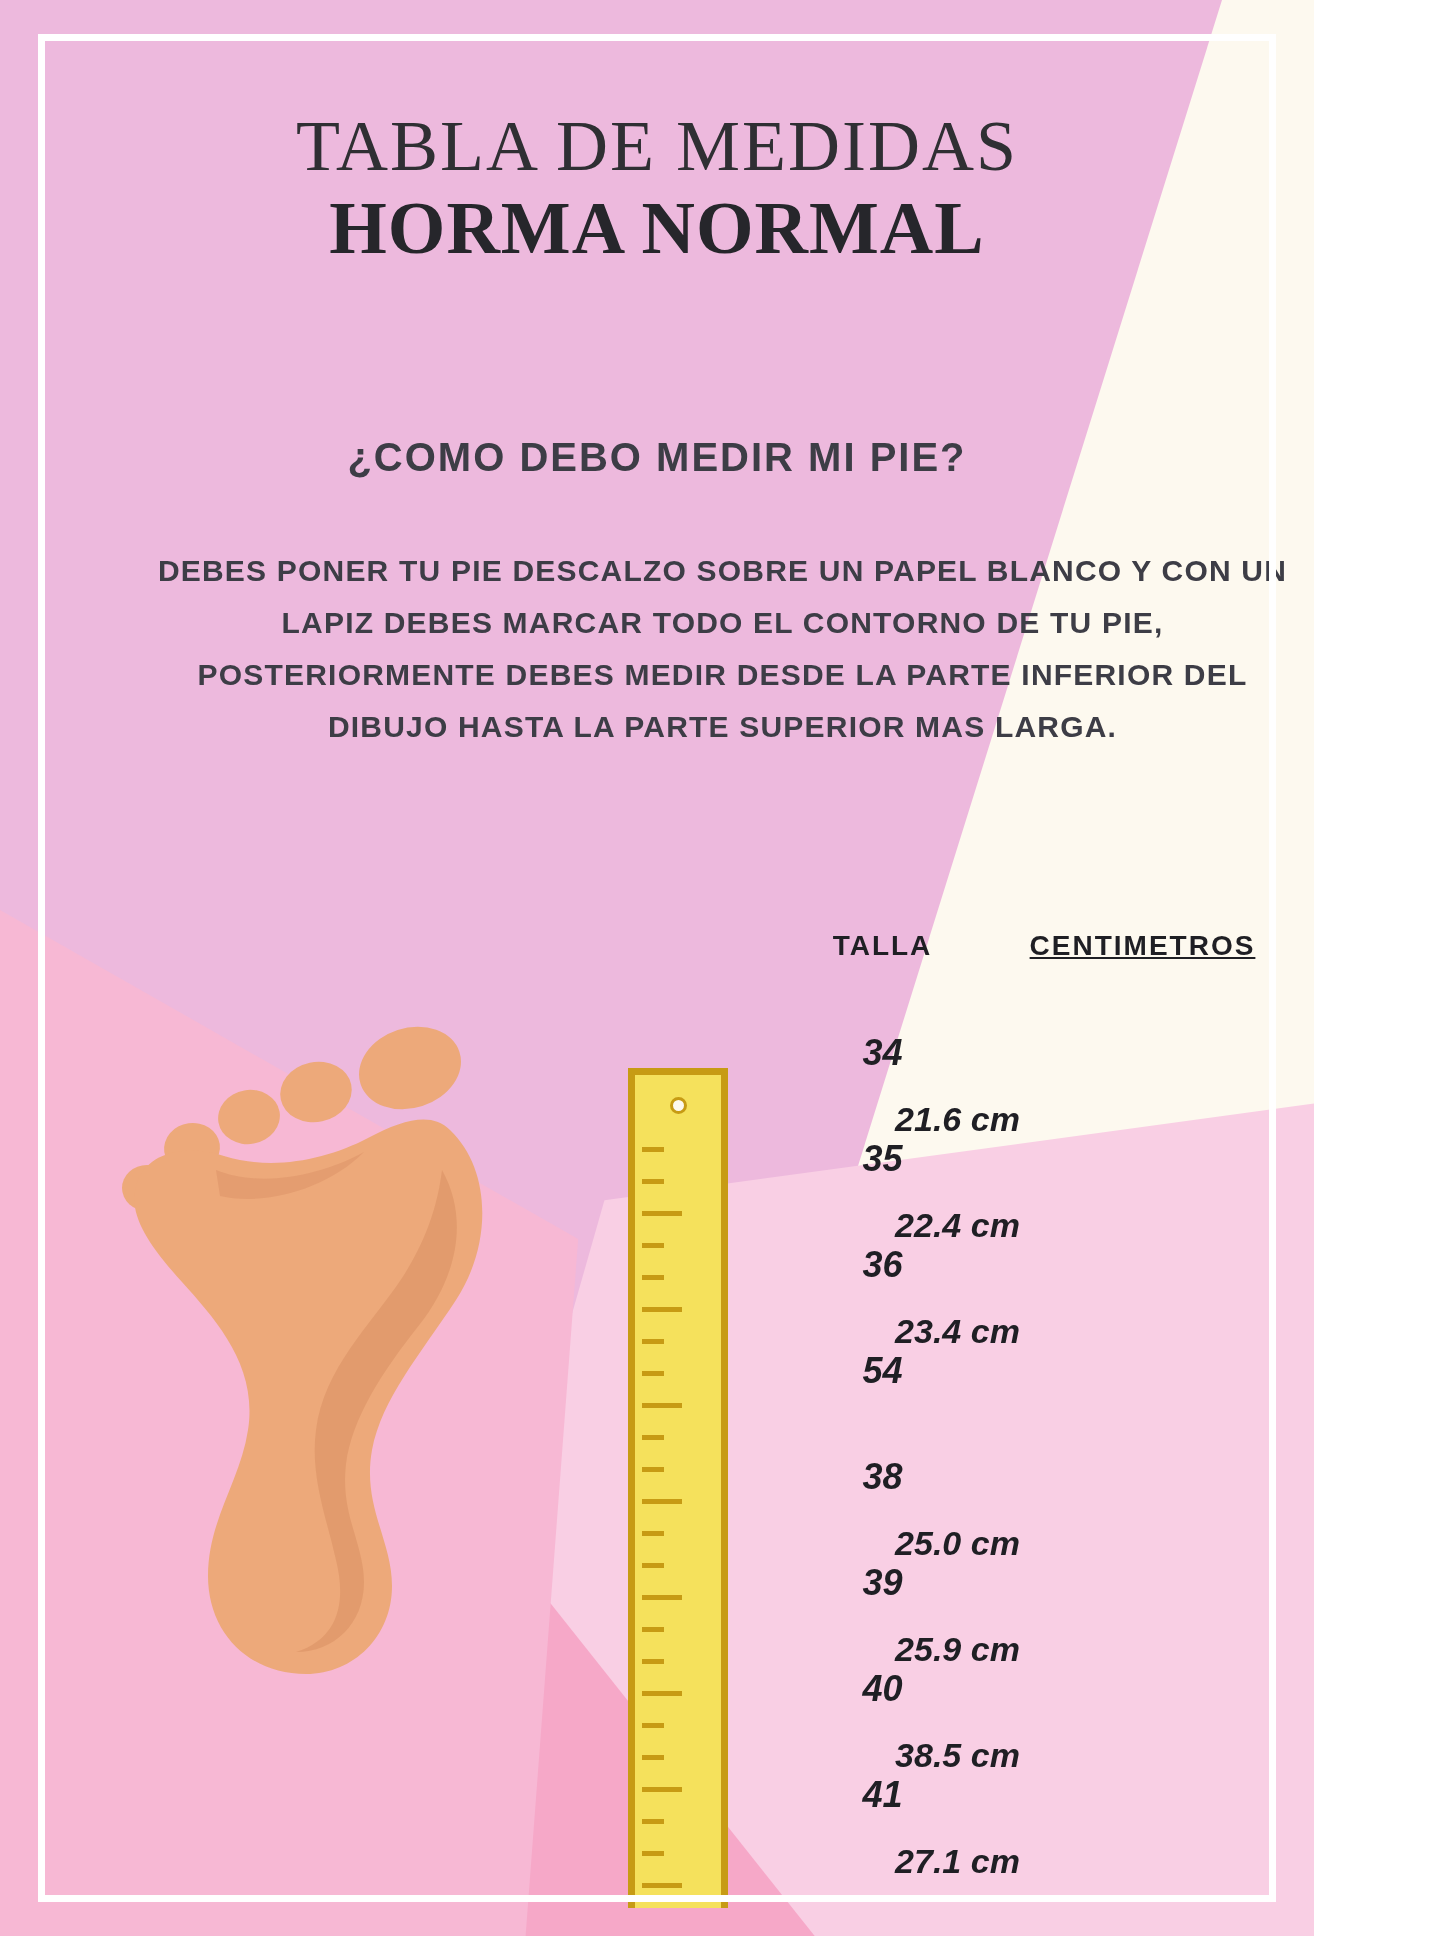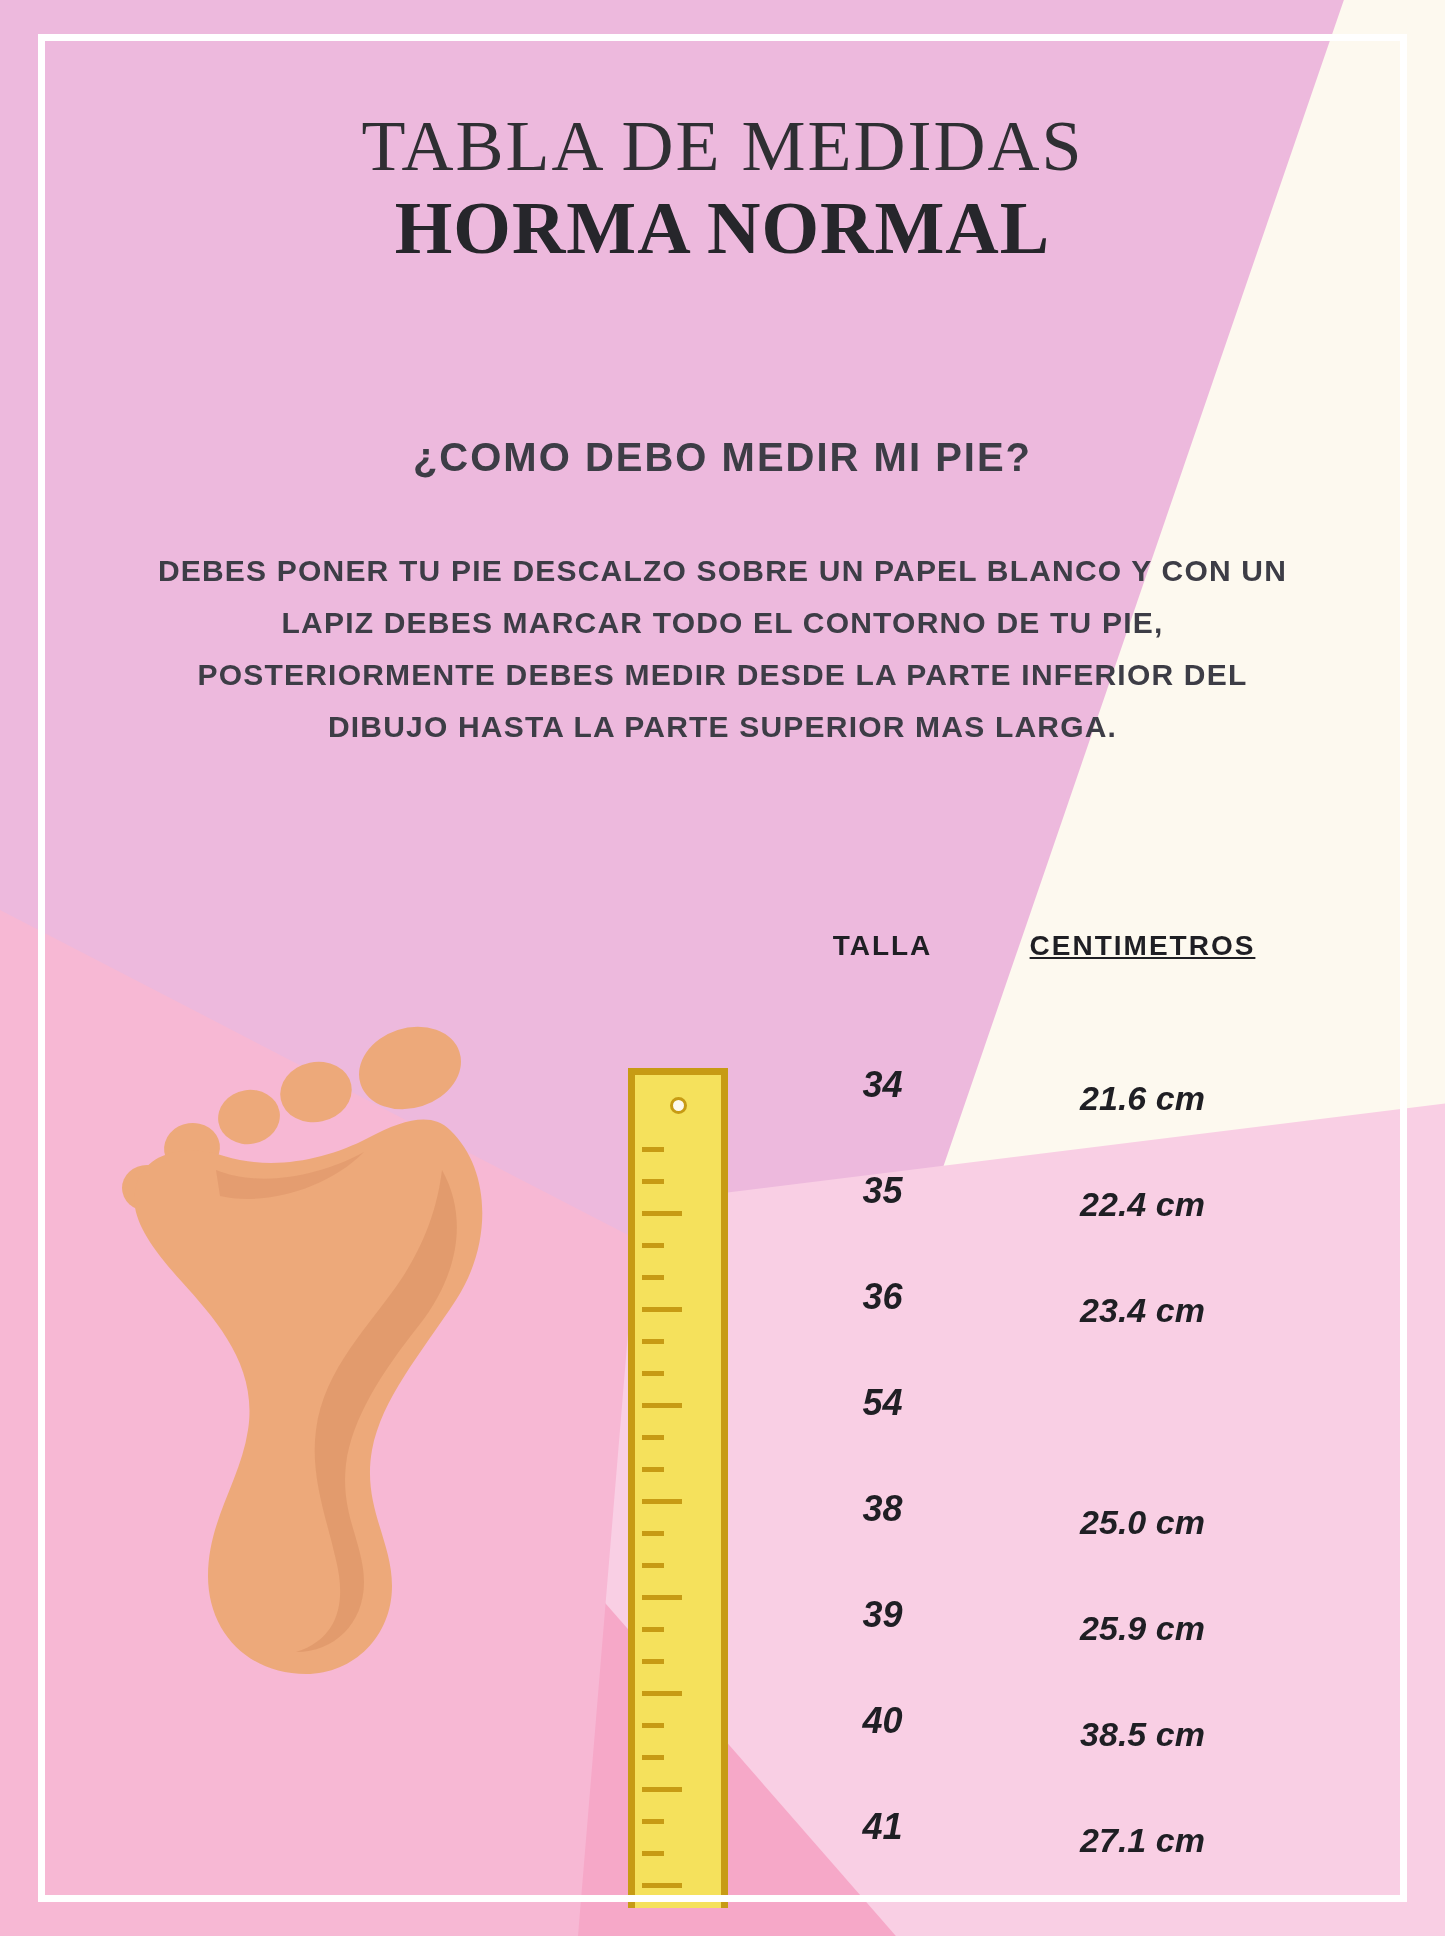--- a/index.html
+++ b/index.html
@@ -9,21 +9,21 @@
   body {
     width: 1445px;
     height: 1936px;
     background: #ffffff;
     font-family: "Liberation Sans", sans-serif;
     overflow: hidden;
   }
 
   .poster {
     position: relative;
-    width: 1445px;
+    width: 1314px;
     height: 1936px;
     overflow: hidden;
     background: #fef9c3;
   }
 
   
   .bg-layer { position: absolute; inset: 0; }
 
   .shape { position: absolute; }
 
@@ -137,22 +137,23 @@
     font-size: 28px;
     letter-spacing: 2px;
     color: #1f1f24;
     padding-bottom: 70px;
   }
   .th-talla { width: 185px; text-align: center; }
   .th-cm { width: 335px; text-align: center; text-decoration: underline; }
 
   .trow {
     display: flex;
-    align-items: center;
+    align-items: flex-start;
     height: 106px;
+    flex-direction: column;
   }
   .td-talla {
     width: 185px;
     text-align: center;
     font-weight: bold;
     font-style: italic;
     font-size: 36px;
     color: #1f1f24;
   }
   .td-cm {

